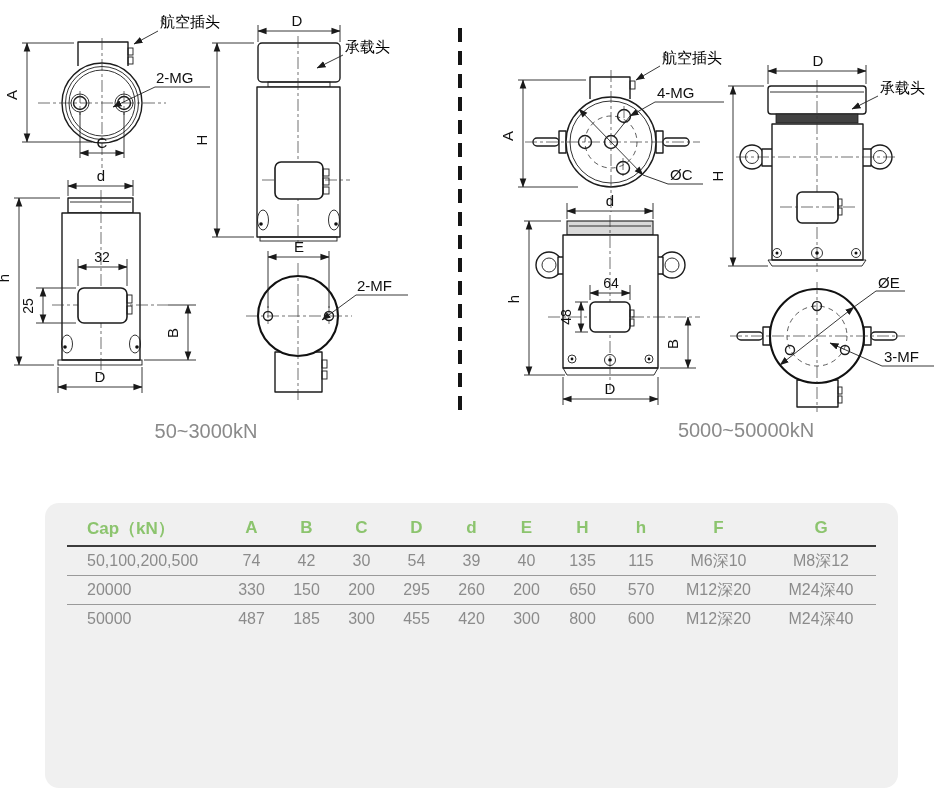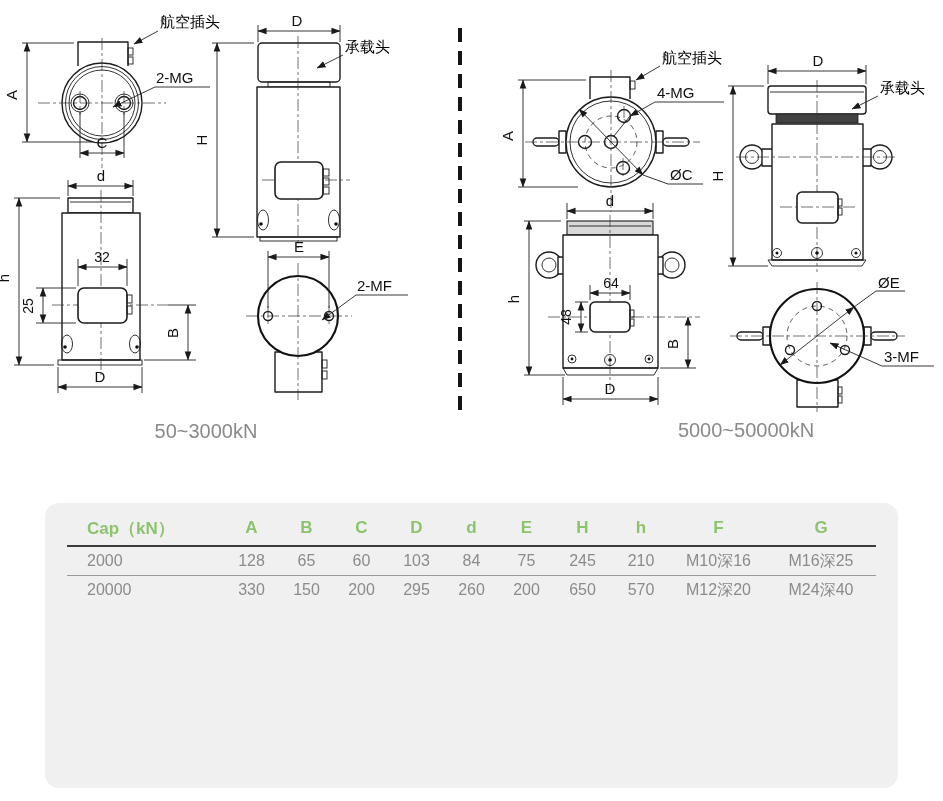--- a/index.html
+++ b/index.html
@@ -365,42 +365,55 @@
             <th>d</th>
             <th>E</th>
             <th>H</th>
             <th>h</th>
             <th>F</th>
             <th>G</th>
           </tr>
     </thead>
     <tbody id="body-rows">
           <tr>
-            <td>2000</td>
-            <td>128</td>
-            <td>65</td>
-            <td>60</td>
-            <td>103</td>
-            <td>84</td>
-            <td>75</td>
-            <td>245</td>
-            <td>210</td>
-            <td>M10深16</td>
-            <td>M16深25</td>
+            <td>50,100,200,500</td>
+            <td>74</td>
+            <td>42</td>
+            <td>30</td>
+            <td>54</td>
+            <td>39</td>
+            <td>40</td>
+            <td>135</td>
+            <td>115</td>
+            <td>M6深10</td>
+            <td>M8深12</td>
           </tr>
           <tr>
             <td>20000</td>
             <td>330</td>
             <td>150</td>
             <td>200</td>
             <td>295</td>
             <td>260</td>
             <td>200</td>
             <td>650</td>
             <td>570</td>
             <td>M12深20</td>
             <td>M24深40</td>
           </tr>
+          <tr>
+            <td>50000</td>
+            <td>487</td>
+            <td>185</td>
+            <td>300</td>
+            <td>455</td>
+            <td>420</td>
+            <td>300</td>
+            <td>800</td>
+            <td>600</td>
+            <td>M12深20</td>
+            <td>M24深40</td>
+          </tr>
         </tbody>
   </table>
 </div>
 
 </div>
 
 </body></html>

